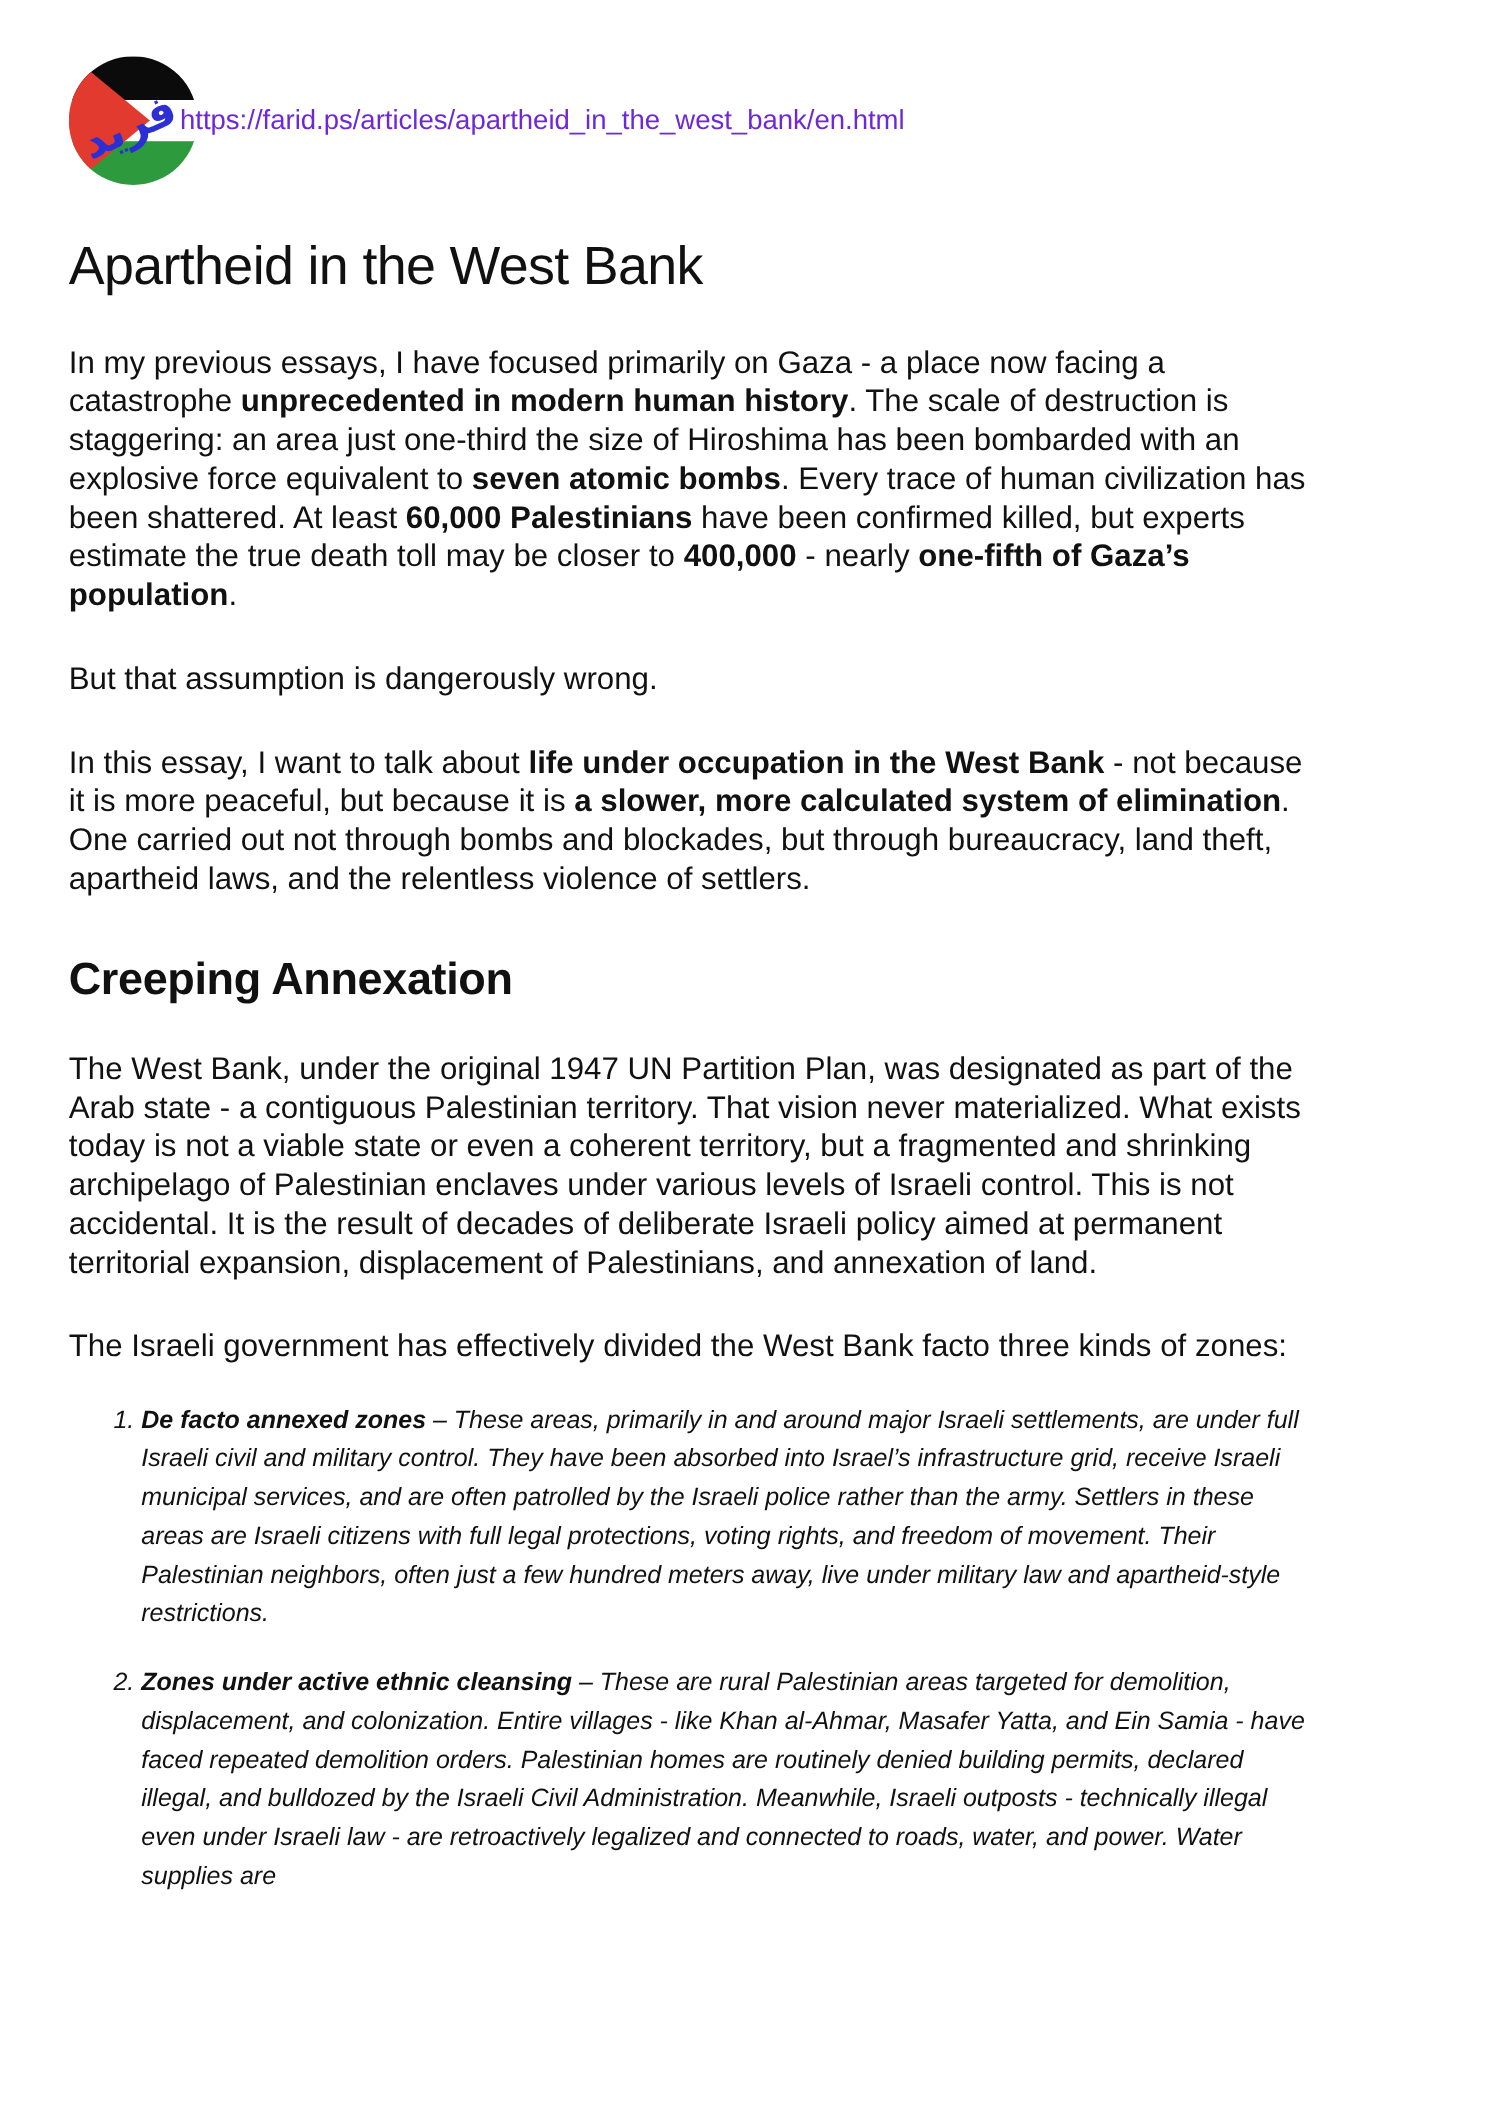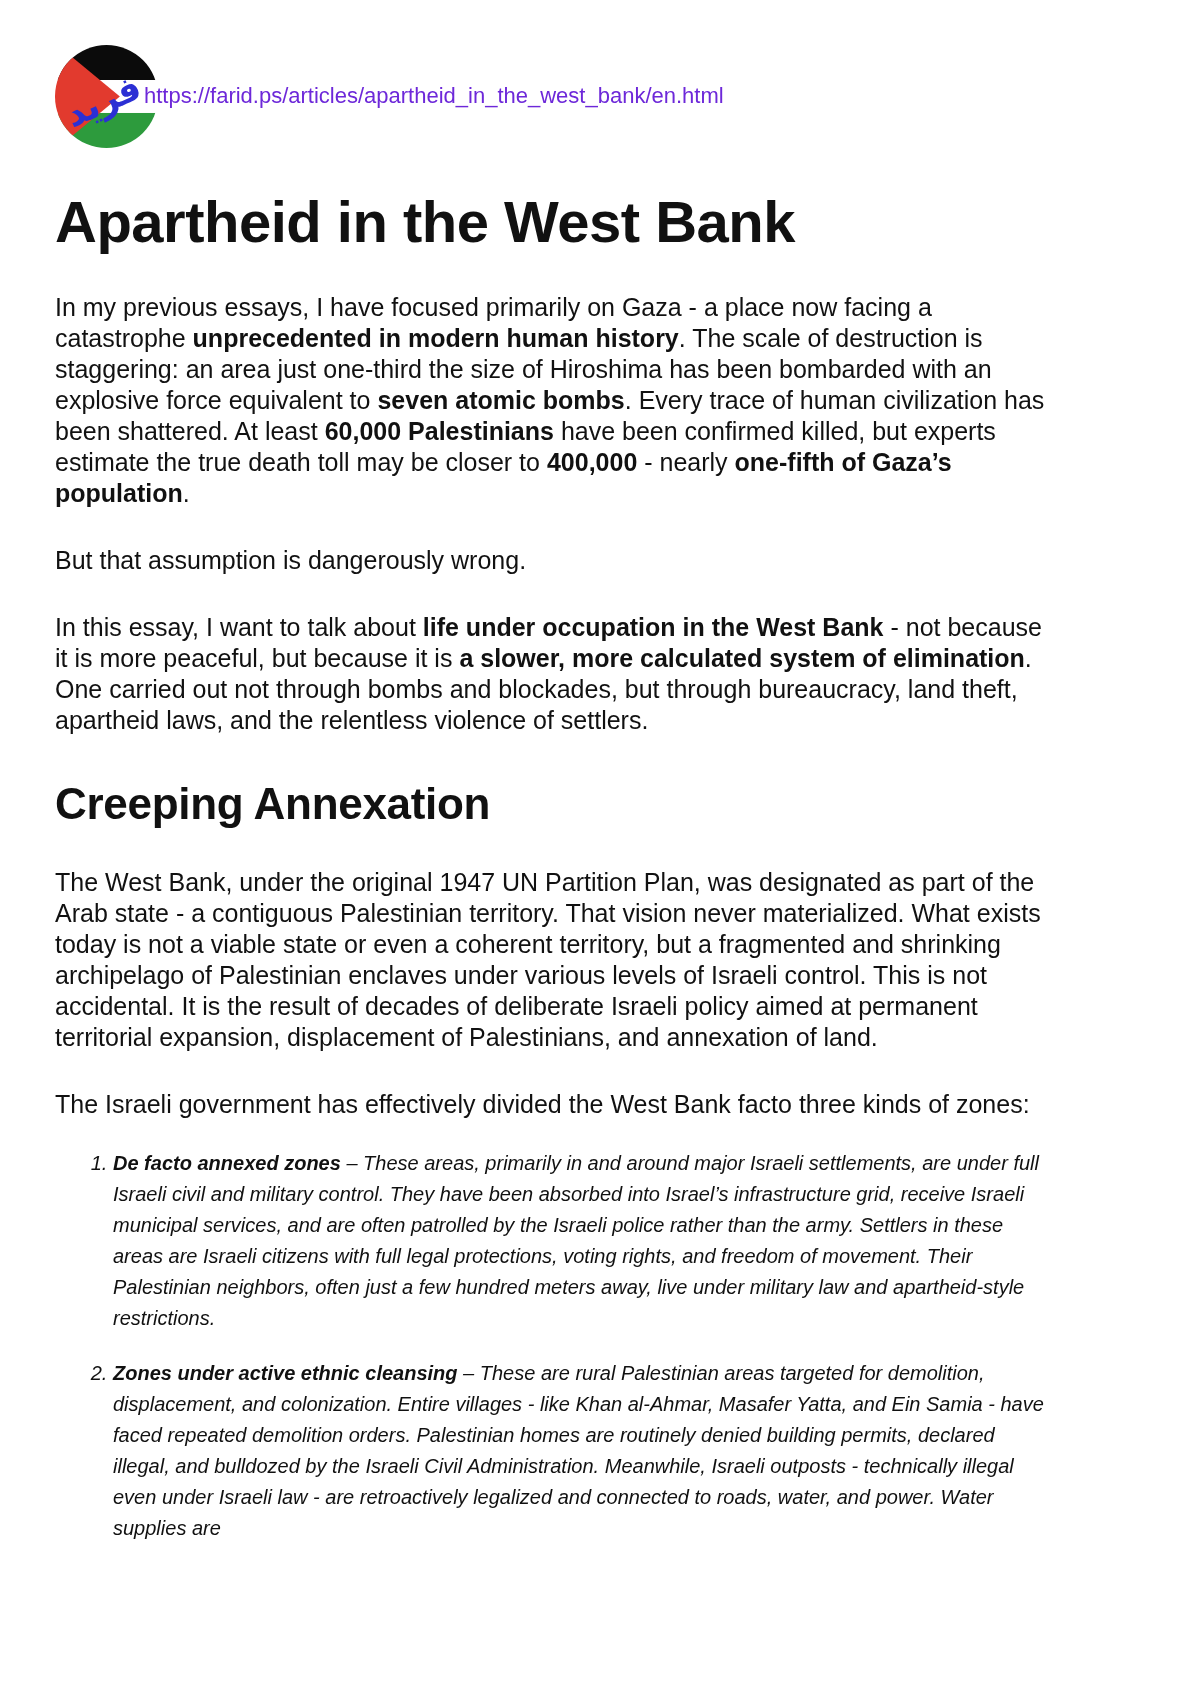--- a/index.html
+++ b/index.html
@@ -33,28 +33,28 @@
     font-size: 34px;
   }
   .url-link {
     font-size: 22px;
     color: #6d28d9;
     text-decoration: none;
     margin-left: -14px;
     white-space: nowrap;
   }
   h1 {
-    font-size: 58px;
+    font-size: 43px;
     line-height: 1.18;
-    font-weight: 700;
+    font-weight: 400;
     letter-spacing: -0.5px;
     margin: 40px 0 16px 0;
   }
   h2 {
-    font-size: 44px;
+    font-size: 36px;
     line-height: 1.2;
     font-weight: 700;
     letter-spacing: -0.3px;
     margin: 42px 0 0 0;
   }
   p {
     font-size: 25px;
     line-height: 31px;
     margin: 36px 0 0 0;
   }

